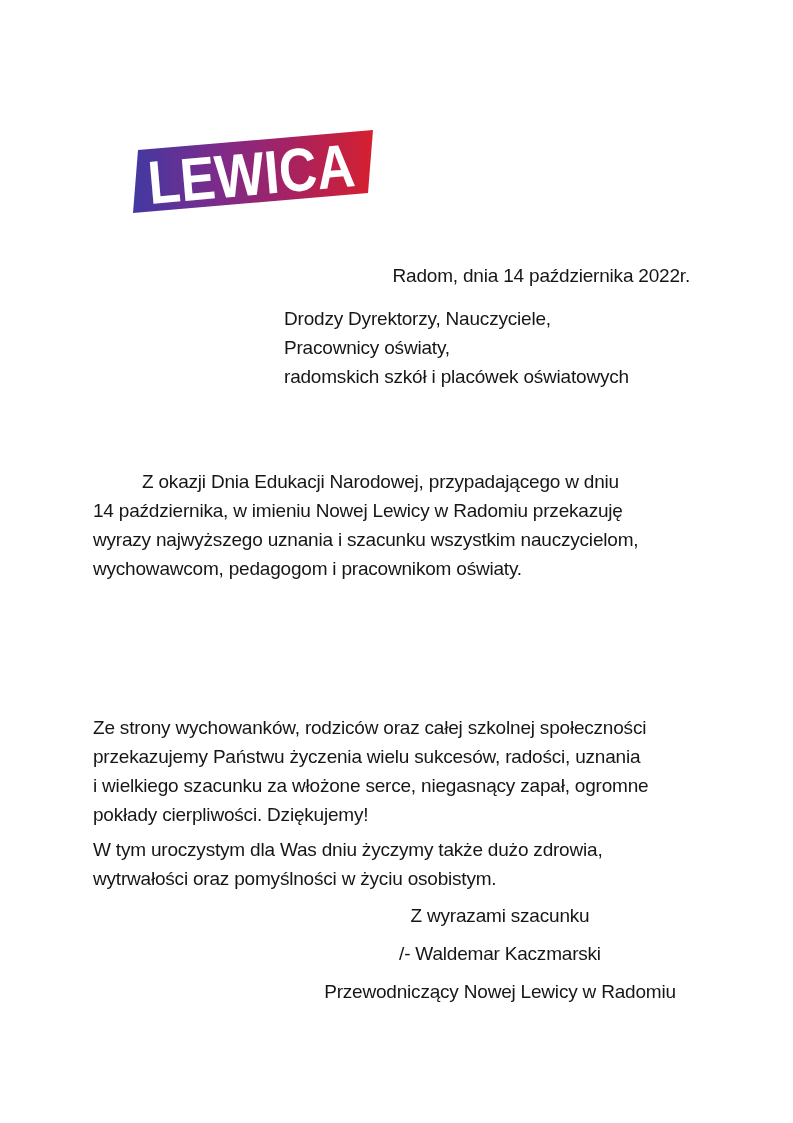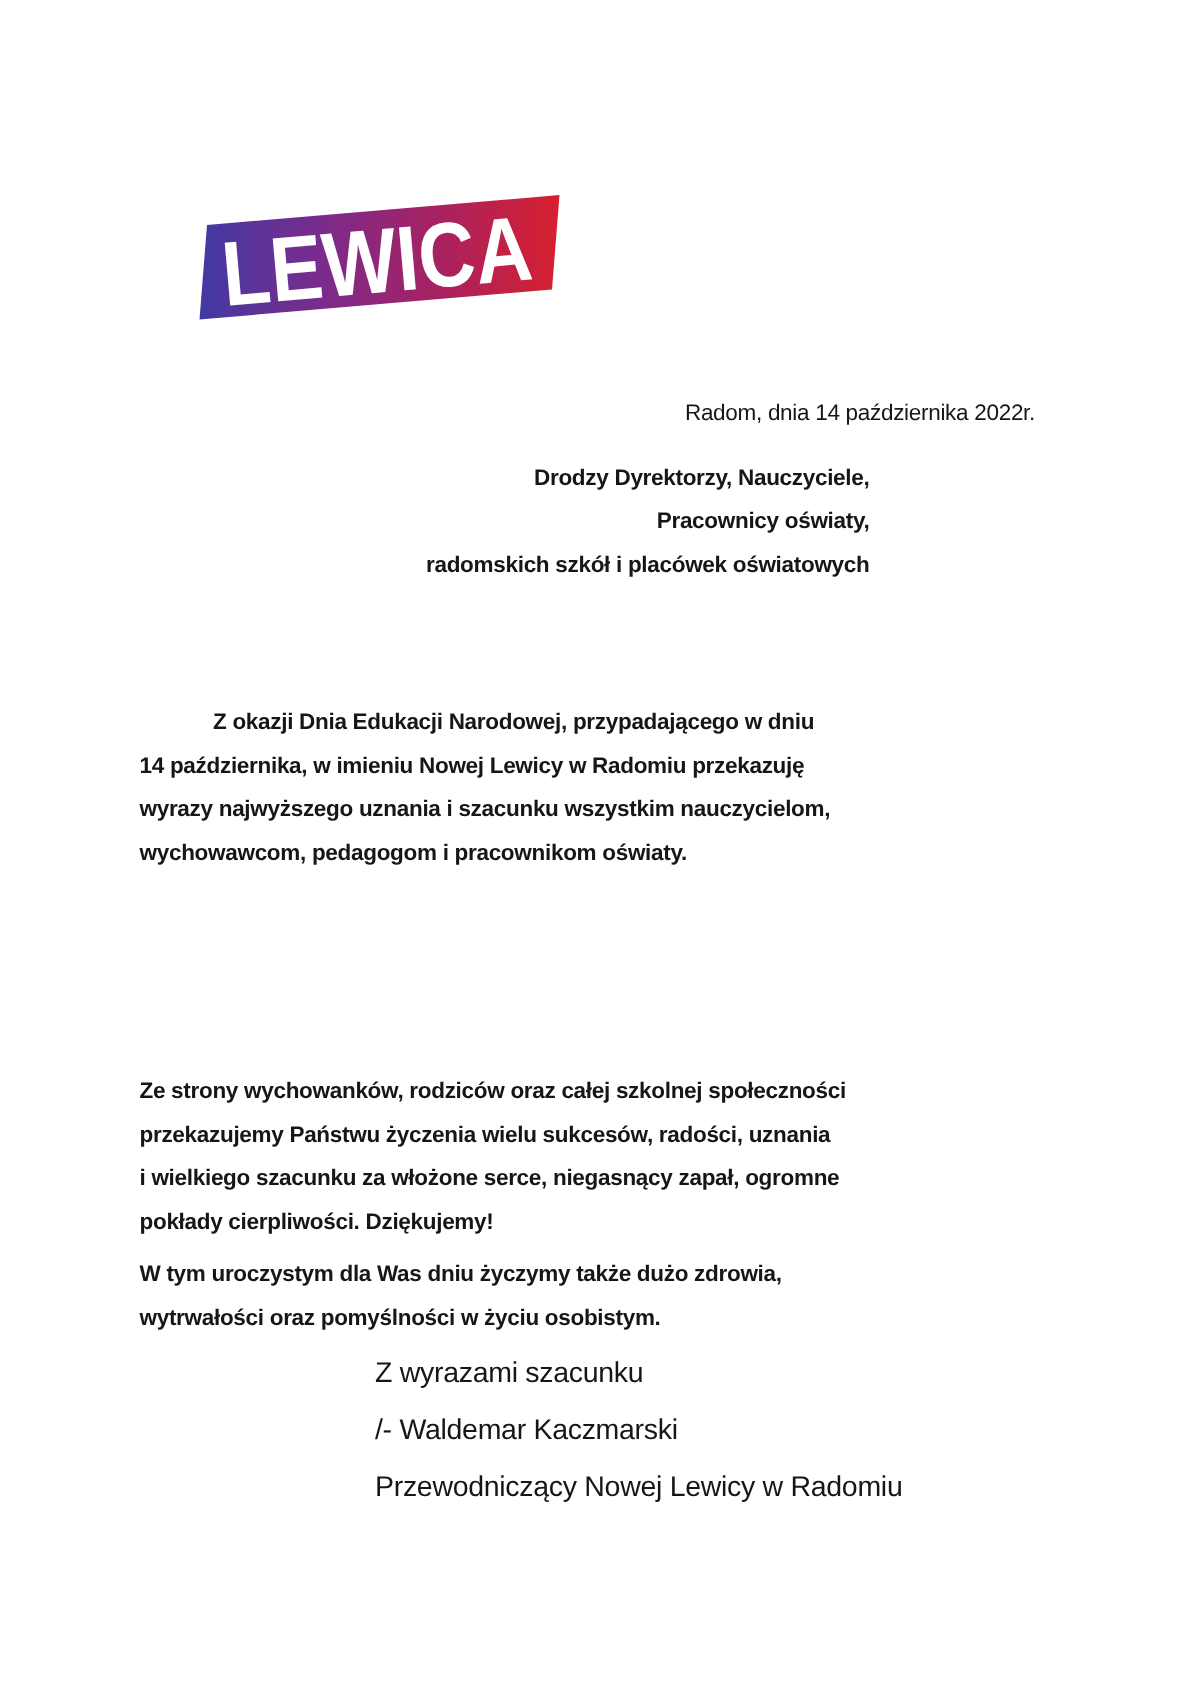--- a/index.html
+++ b/index.html
@@ -7,39 +7,40 @@
     position: relative;
     width: 793px;
     height: 1123px;
     background: #ffffff;
     font-family: "Liberation Sans", sans-serif;
     color: #161616;
     overflow: hidden;
   }
   .txt {
     position: absolute;
-    font-size: 15px;
+    font-size: 19px;
     line-height: 29px;
     letter-spacing: -0.2px;
     white-space: pre-line;
     margin: 0;
   }
   .date-line   { top: 261px; right: 103px; text-align: right; }
-  .addressee   { top: 304px; left: 284px; font-weight: bold; text-align: right; }
+  .addressee   { top: 304px; left: 284px; font-weight: normal; }
   .salutation  { top: 425px; left: 237px; }
-  .para        { left: 93px; width: 625px; font-weight: bold; }
+  .para        { left: 93px; width: 625px; }
   .para-1      { top: 467px; text-indent: 49px; }
   .para-2      { top: 593px; }
   .para-3      { top: 713px; }
   .para-4      { top: 835px; }
   .closing {
     position: absolute;
     top: 897px;
     left: 250px;
     width: 500px;
+    text-align: center;
     font-size: 19px;
     line-height: 38px;
     letter-spacing: -0.2px;
   }
   .logo-svg { position: absolute; left: 120px; top: 118px; }
   .logo-text {
     font-family: "Liberation Sans", sans-serif;
     font-weight: bold;
     font-size: 61px;
     fill: #ffffff;

